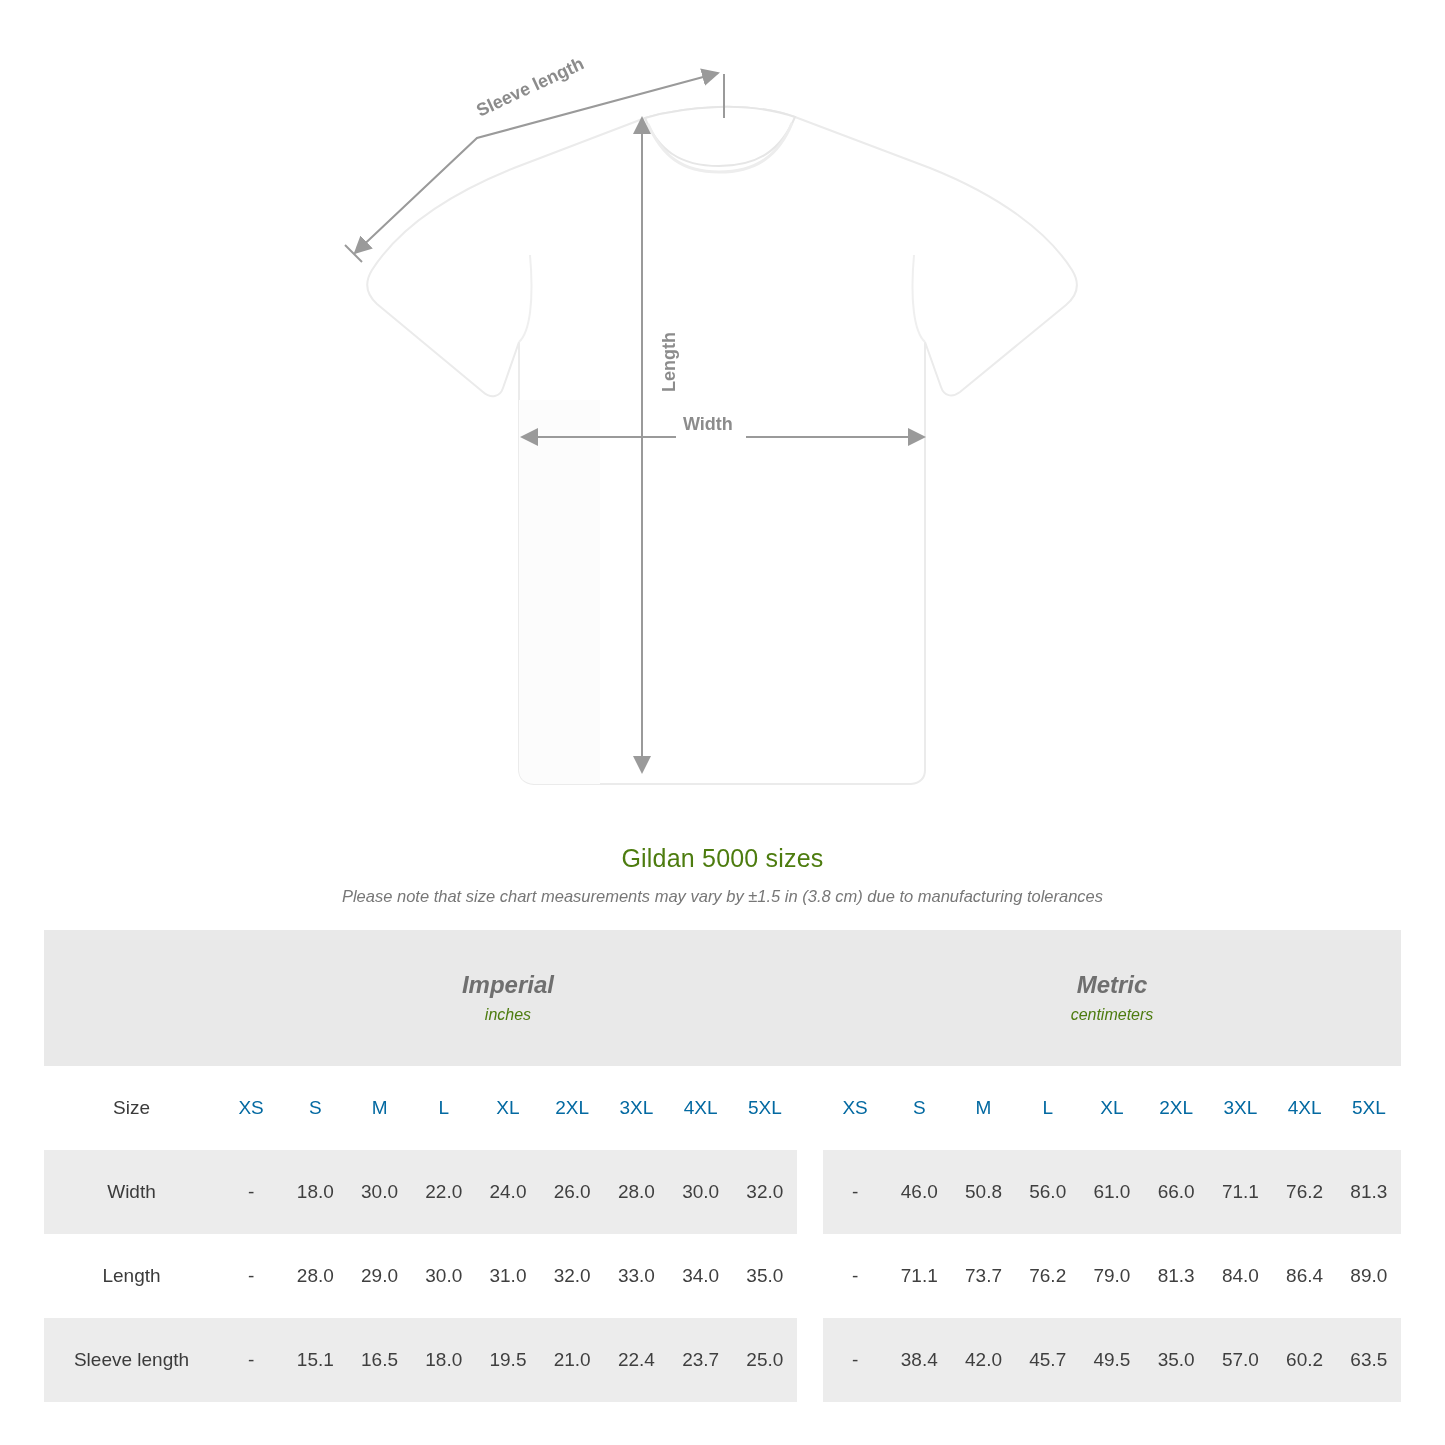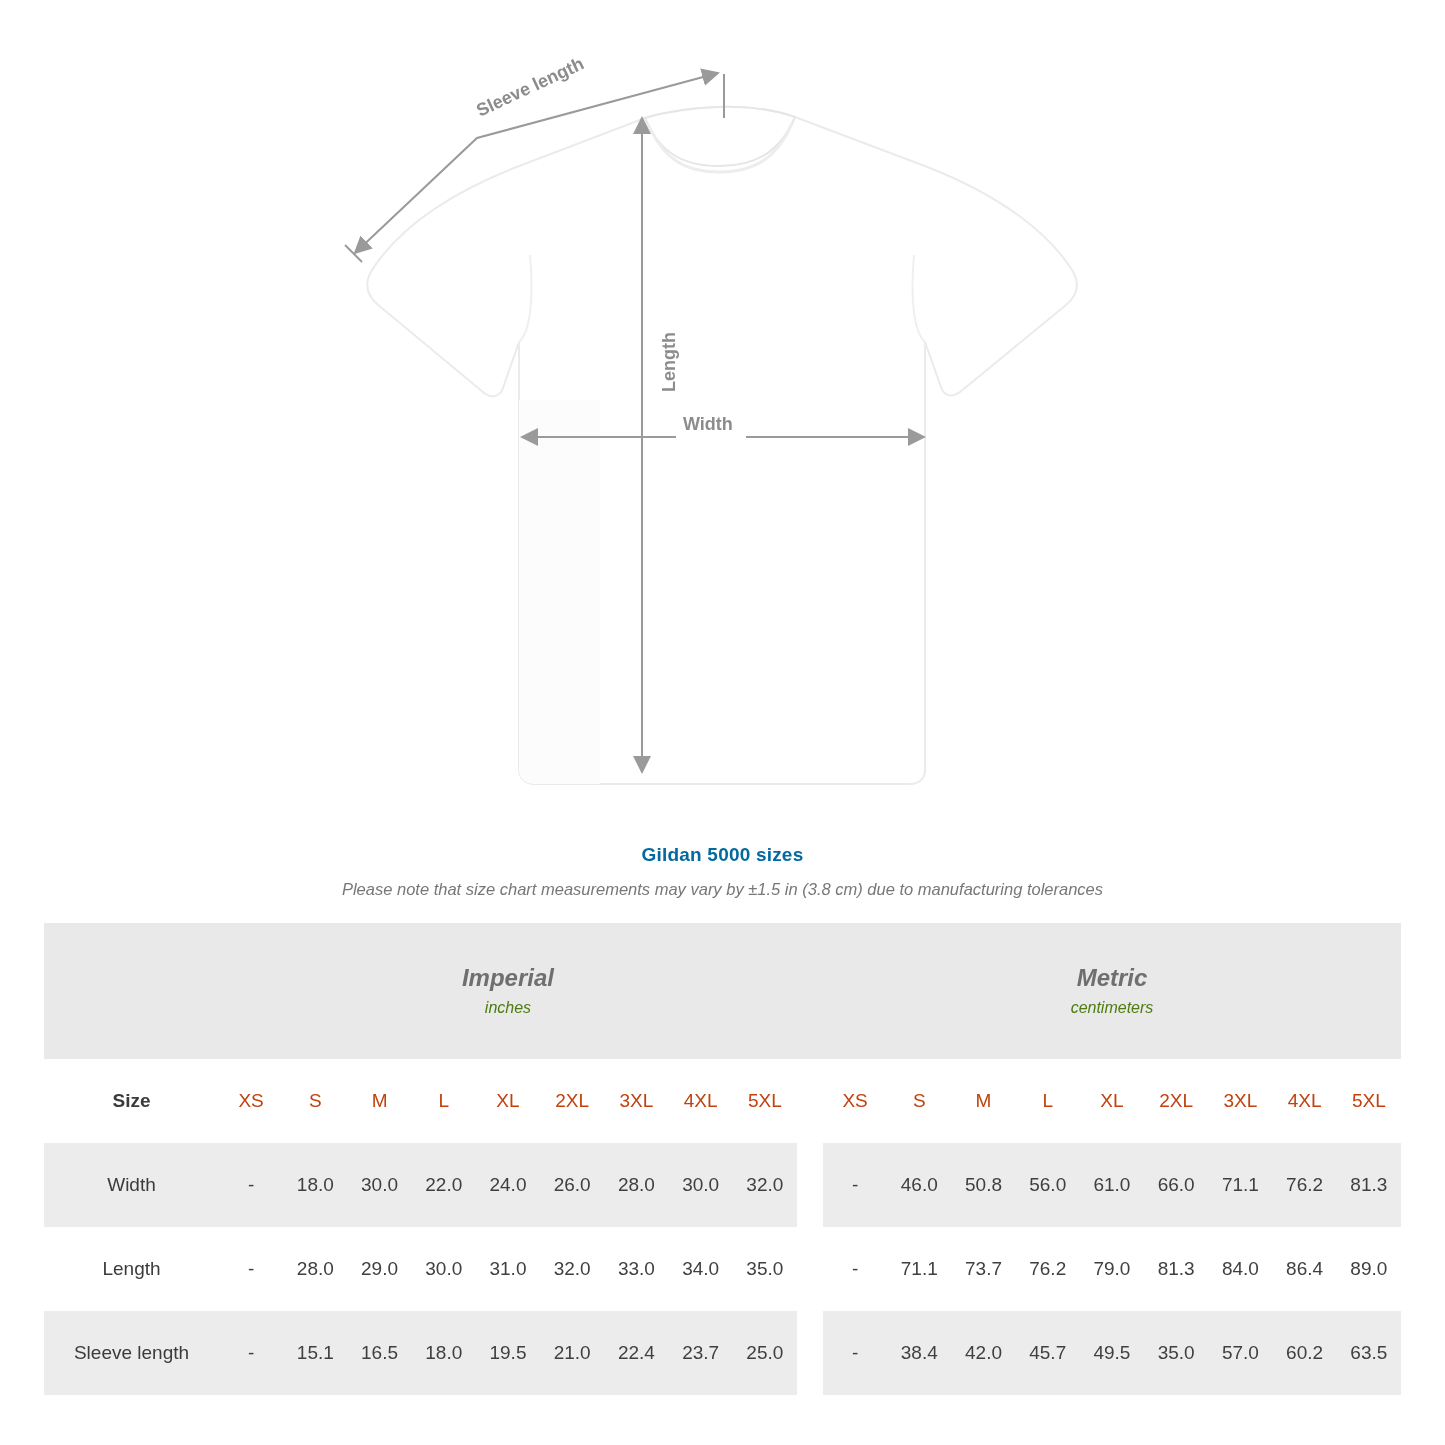--- a/index.html
+++ b/index.html
@@ -29,23 +29,23 @@
   .illustration svg {
     display: block;
   }
 
   
   .title-block {
     text-align: center;
     margin-top: 14px;
   }
   .chart-title {
-    font-size: 19px;
-    font-weight: bold;
-    color: #0369a1;
+    font-size: 25px;
+    font-weight: normal;
+    color: #4d7c0f;
     letter-spacing: 0.2px;
   }
   .chart-note {
     font-size: 16.5px;
     font-style: italic;
     color: #777777;
     margin-top: 14px;
   }
 
   
@@ -79,26 +79,26 @@
   .unit-sub {
     font-size: 16px;
     font-style: italic;
     color: #4d7c0f;
     margin-top: 8px;
   }
   .sizes-row td {
     background: #ffffff;
     height: 84px;
     font-size: 19px;
-    color: #c2410c;
+    color: #0369a1;
     font-weight: bold;
   }
   .sizes-row td.rowlabel {
     font-size: 19px;
-    font-weight: bold;
+    font-weight: normal;
   }
   .data-row td {
     height: 84px;
     font-size: 19px;
     color: #3f3f3f;
   }
   .data-row.shade td {
     background: #ececec;
   }
   .data-row.plain td {

